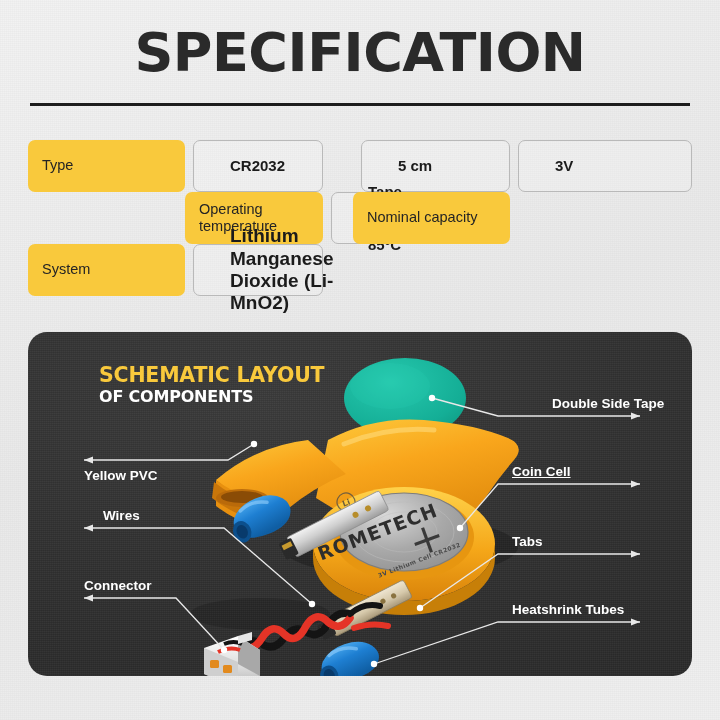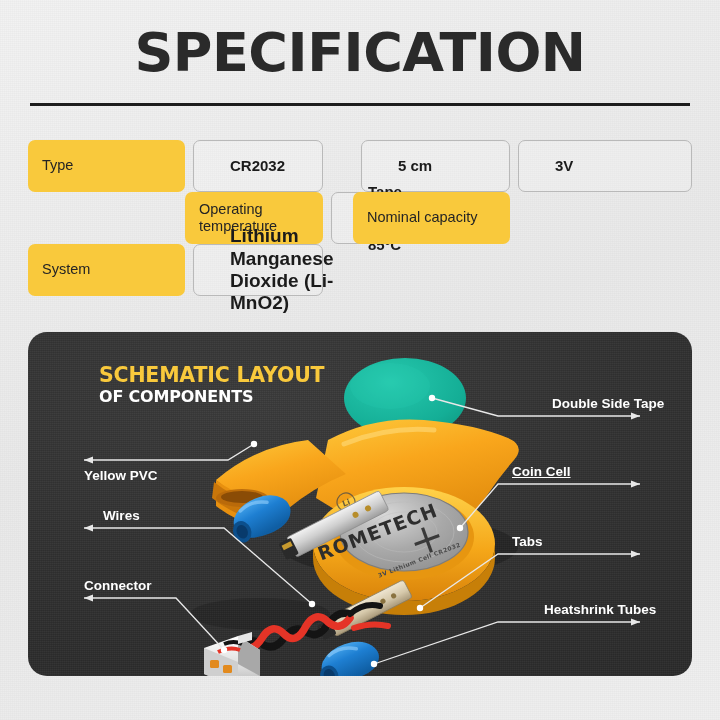--- a/index.html
+++ b/index.html
@@ -307,14 +307,14 @@
     </g>
   </svg>
 
   <div class="lbl" style="left:56px;top:108px;margin-top:28px;">Yellow PVC</div>
   <div class="lbl" style="left:56px;top:176px;margin-left:19px;">Wires</div>
   <div class="lbl" style="left:56px;top:246px;">Connector</div>
 
   <div class="lbl" style="left:484px;top:64px;margin-left:40px;">Double Side Tape</div>
   <div class="lbl" style="left:484px;top:132px;text-decoration:underline;">Coin Cell</div>
   <div class="lbl" style="left:484px;top:202px;">Tabs</div>
-  <div class="lbl" style="left:484px;top:270px;margin-left:32px;">Heatshrink Tubes</div>
+  <div class="lbl" style="left:484px;top:270px;">Heatshrink Tubes</div>
 </div>
 
 </body></html>

